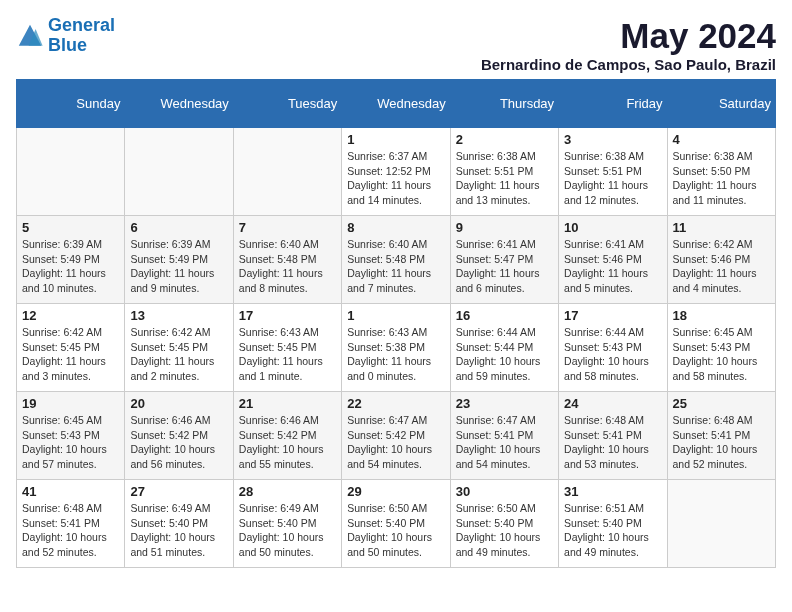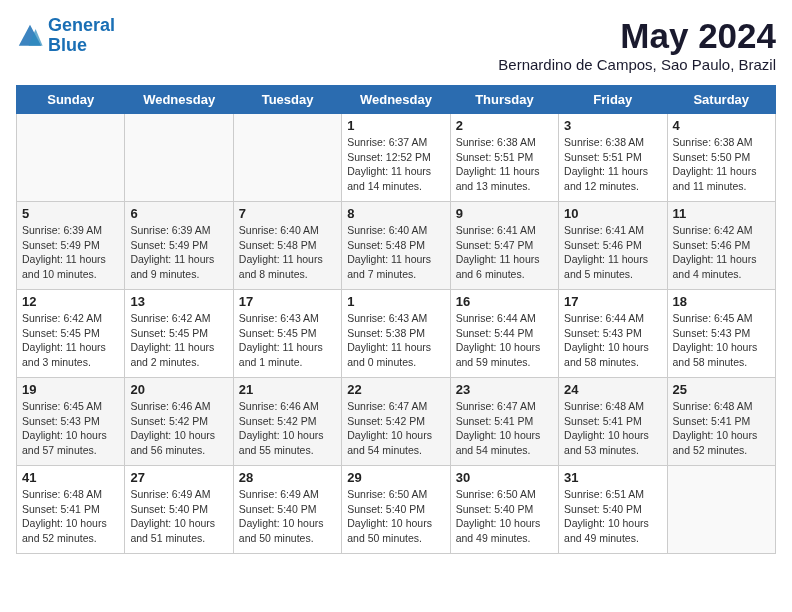--- a/index.html
+++ b/index.html
@@ -7,21 +7,21 @@
       font-family: Arial, sans-serif;
       background: #fff;
       width: 792px;
       min-height: 612px;
       padding: 16px;
     }
     .header {
       display: flex;
       justify-content: space-between;
       align-items: flex-start;
-      margin-bottom: 12px;
+      margin-bottom: 6px;
     }
     .logo {
       display: flex;
       align-items: center;
       gap: 4px;
     }
     .logo-text {
       font-size: 18px;
       font-weight: bold;
       color: #1a1a2e;
@@ -37,35 +37,35 @@
     .title-block {
       text-align: right;
     }
     .month-title {
       font-size: 35px;
       font-weight: bold;
       color: #1a1a2e;
     }
     .location-title {
       font-size: 15px;
-      font-weight: normal;
+      font-weight: bold;
       color: #1a1a2e;
     }
     table {
       width: 100%;
       border-collapse: collapse;
       font-size: 11px;
     }
     thead tr th {
       background-color: #2b6cb0;
       color: #fff;
-      padding: 6px 4px;
-      text-align: center;
+      padding: 16px 4px;
+      text-align: right;
       font-size: 13px;
-      font-weight: bold;
+      font-weight: normal;
       border: 1px solid #2b6cb0;
     }
     tbody tr td {
       border: 1px solid #ccc;
       vertical-align: top;
       padding: 4px 5px;
       height: 88px;
       width: 108px;
       color: #222;
       background: #fff;

